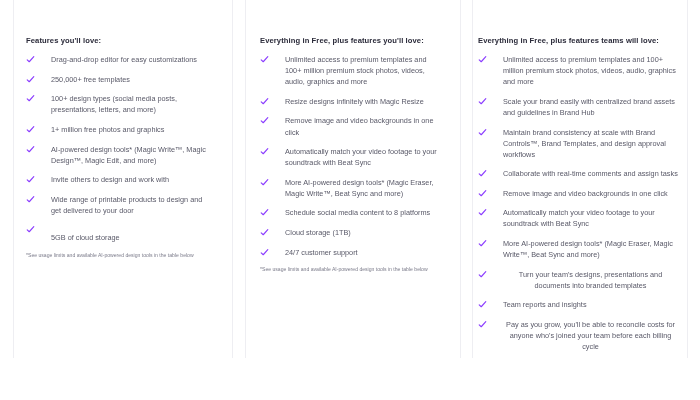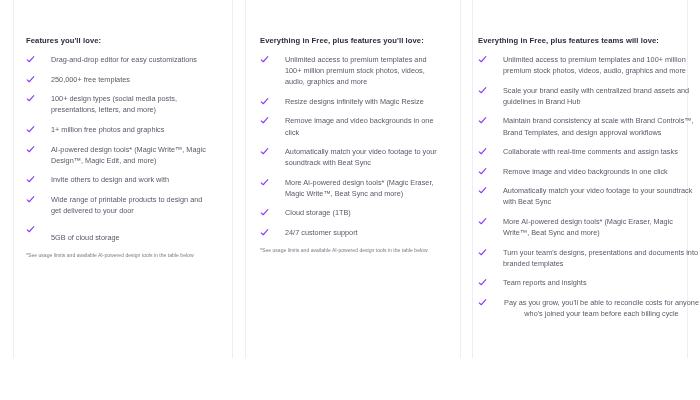--- a/index.html
+++ b/index.html
@@ -43,21 +43,21 @@
     inset: 0;
     display: flex;
   }
 
   .col {
     position: relative;
     padding-top: 36px;
   }
   .col-0 { width: 232px; padding-left: 26px; padding-right: 18px; }
   .col-1 { width: 228px; padding-left: 28px; padding-right: 16px; }
-  .col-2 { width: 240px; padding-left: 18px; }
+  .col-2 { width: 240px; padding-left: 18px; padding-right: 22px; }
 
   .col-heading {
     font-size: 7.6px;
     font-weight: bold;
     color: #2b2b3a;
     letter-spacing: 0.1px;
     margin-bottom: 9px;
     line-height: 1.2;
   }
 
@@ -227,20 +227,28 @@
               </svg>
           </span>
           <span class="feature-text" style="color: rgb(89, 89, 104);">More AI-powered design tools* (Magic Eraser, Magic Write™, Beat Sync and more)</span>
         </li>
         <li class="feature-item">
           <span class="check-icon">
             <svg viewBox="0 0 12 12" width="9" height="9">
                 <path d="M1.6 6.4 L4.3 9 L10.4 2.2" fill="none" stroke="#8b3dff" stroke-width="1.5" stroke-linecap="round" stroke-linejoin="round"></path>
               </svg>
           </span>
+          <span class="feature-text" style="color: rgb(89, 89, 104);">Schedule social media content to 8 platforms</span>
+        </li>
+        <li class="feature-item">
+          <span class="check-icon">
+            <svg viewBox="0 0 12 12" width="9" height="9">
+                <path d="M1.6 6.4 L4.3 9 L10.4 2.2" fill="none" stroke="#8b3dff" stroke-width="1.5" stroke-linecap="round" stroke-linejoin="round"></path>
+              </svg>
+          </span>
           <span class="feature-text" style="color: rgb(89, 89, 104);">Cloud storage (1TB)</span>
         </li>
         <li class="feature-item">
           <span class="check-icon">
             <svg viewBox="0 0 12 12" width="9" height="9">
                 <path d="M1.6 6.4 L4.3 9 L10.4 2.2" fill="none" stroke="#8b3dff" stroke-width="1.5" stroke-linecap="round" stroke-linejoin="round"></path>
               </svg>
           </span>
           <span class="feature-text" style="color: rgb(89, 89, 104);">24/7 customer support</span>
         </li>
@@ -308,21 +316,21 @@
               </svg>
           </span>
           <span class="feature-text" style="color: rgb(89, 89, 104);">More AI-powered design tools* (Magic Eraser, Magic Write™, Beat Sync and more)</span>
         </li>
         <li class="feature-item">
           <span class="check-icon">
             <svg viewBox="0 0 12 12" width="9" height="9">
                 <path d="M1.6 6.4 L4.3 9 L10.4 2.2" fill="none" stroke="#8b3dff" stroke-width="1.5" stroke-linecap="round" stroke-linejoin="round"></path>
               </svg>
           </span>
-          <span class="feature-text" style="color: rgb(89, 89, 104);">Turn your team's designs, presentations and documents into branded templates</span>
+          <span class="feature-text" style="color: rgb(89, 89, 104); text-align: center;">Turn your team's designs, presentations and documents into branded templates</span>
         </li>
         <li class="feature-item">
           <span class="check-icon">
             <svg viewBox="0 0 12 12" width="9" height="9">
                 <path d="M1.6 6.4 L4.3 9 L10.4 2.2" fill="none" stroke="#8b3dff" stroke-width="1.5" stroke-linecap="round" stroke-linejoin="round"></path>
               </svg>
           </span>
           <span class="feature-text" style="color: rgb(89, 89, 104);">Team reports and insights</span>
         </li>
         <li class="feature-item">

